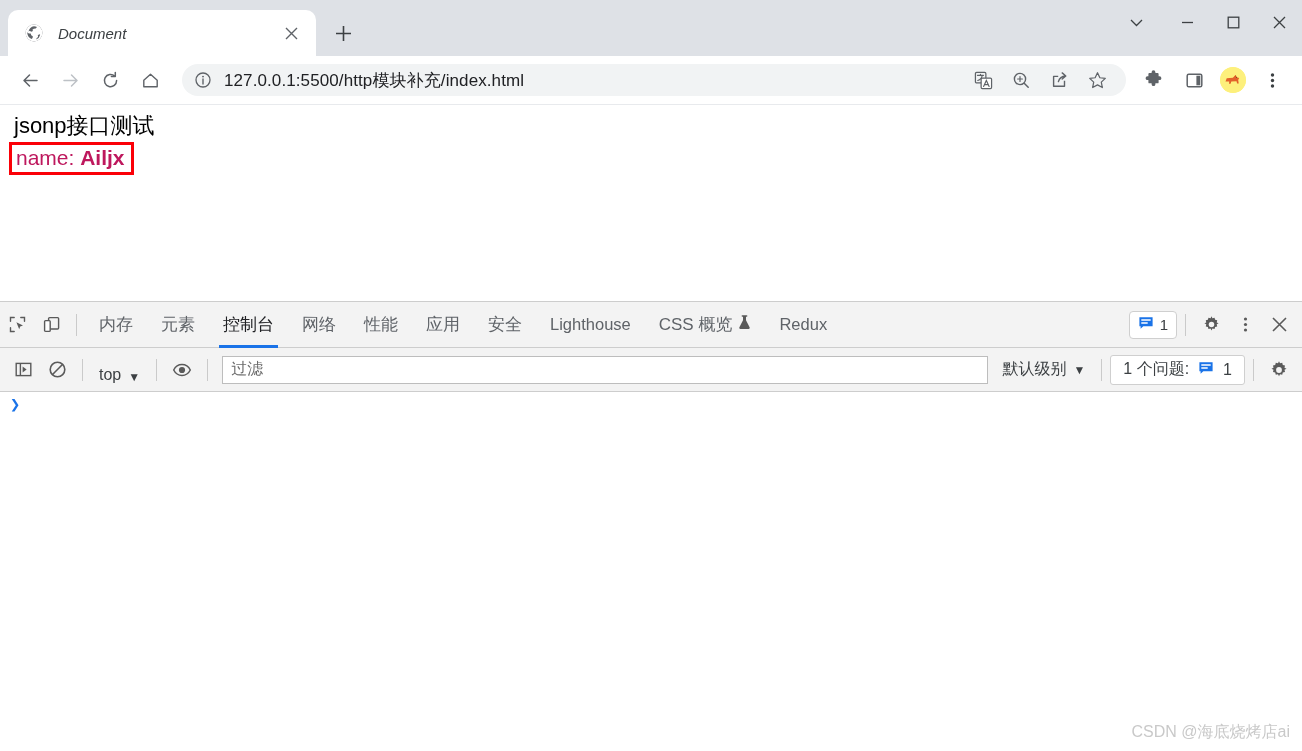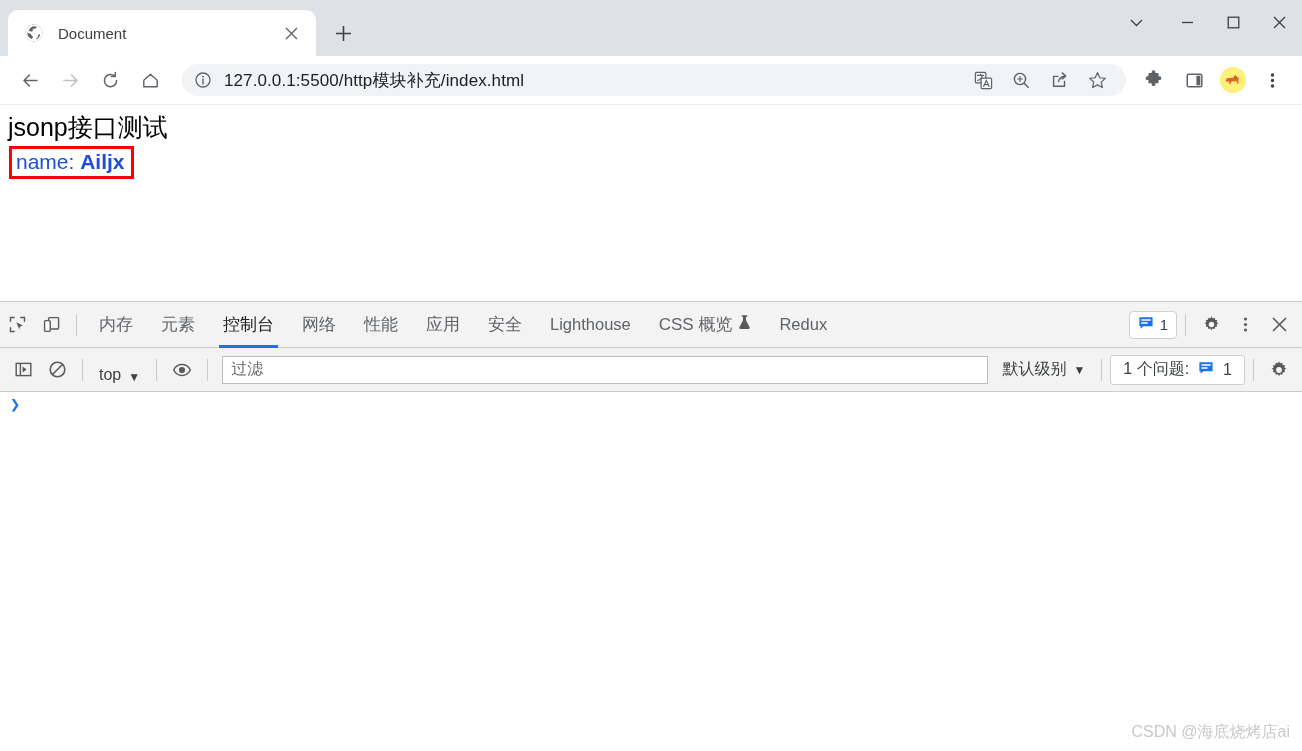--- a/index.html
+++ b/index.html
@@ -15,21 +15,21 @@
 
   .titlebar {
     height: 56px;
     background: #dee1e6;
     display: flex;
     align-items: flex-end;
     position: relative;
     flex: 0 0 auto;
   }
 
-  .tabstrip { display: flex; align-items: flex-end; padding-left: 8px; height: 100%; }
+  .tabstrip { display: flex; align-items: flex-end; padding-left: 8px; height: 100%; font-style: italic; }
 
   .tab {
     width: 308px; height: 46px;
     background: #ffffff;
     border-radius: 10px 10px 0 0;
     display: flex; align-items: center;
     padding: 0 12px 0 16px;
     position: relative;
   }
   .tab-favicon { width: 20px; height: 20px; flex: 0 0 auto; margin-right: 14px; }
@@ -112,34 +112,34 @@
   
   .viewport {
     flex: 0 0 auto;
     height: 197px;
     background: #ffffff;
     border-top: 1px solid #e8eaed;
     position: relative;
     padding: 8px 8px;
   }
   .page-h {
-    font-size: 25px;
+    font-size: 22px;
     color: #000;
     line-height: 1.18;
-    margin-left: 0;
+    margin-left: 6px;
     font-weight: 400;
   }
   .highlight-box {
     display: inline-block;
     border: 3px solid #fb0007;
     padding: 1px 6px 3px 4px;
     margin-top: 3px;
     margin-left: 1px;
   }
-  .page-p { font-size: 21px; color: #1d4ed8; line-height: 1.1; white-space: nowrap; }
+  .page-p { font-size: 21px; color: #be185d; line-height: 1.1; white-space: nowrap; }
   .page-p b { font-weight: 700; }
 
   
   .devtools {
     flex: 1 1 auto;
     background: #ffffff;
     border-top: 1px solid #cdcdcd;
     display: flex; flex-direction: column;
     min-height: 0;
   }

